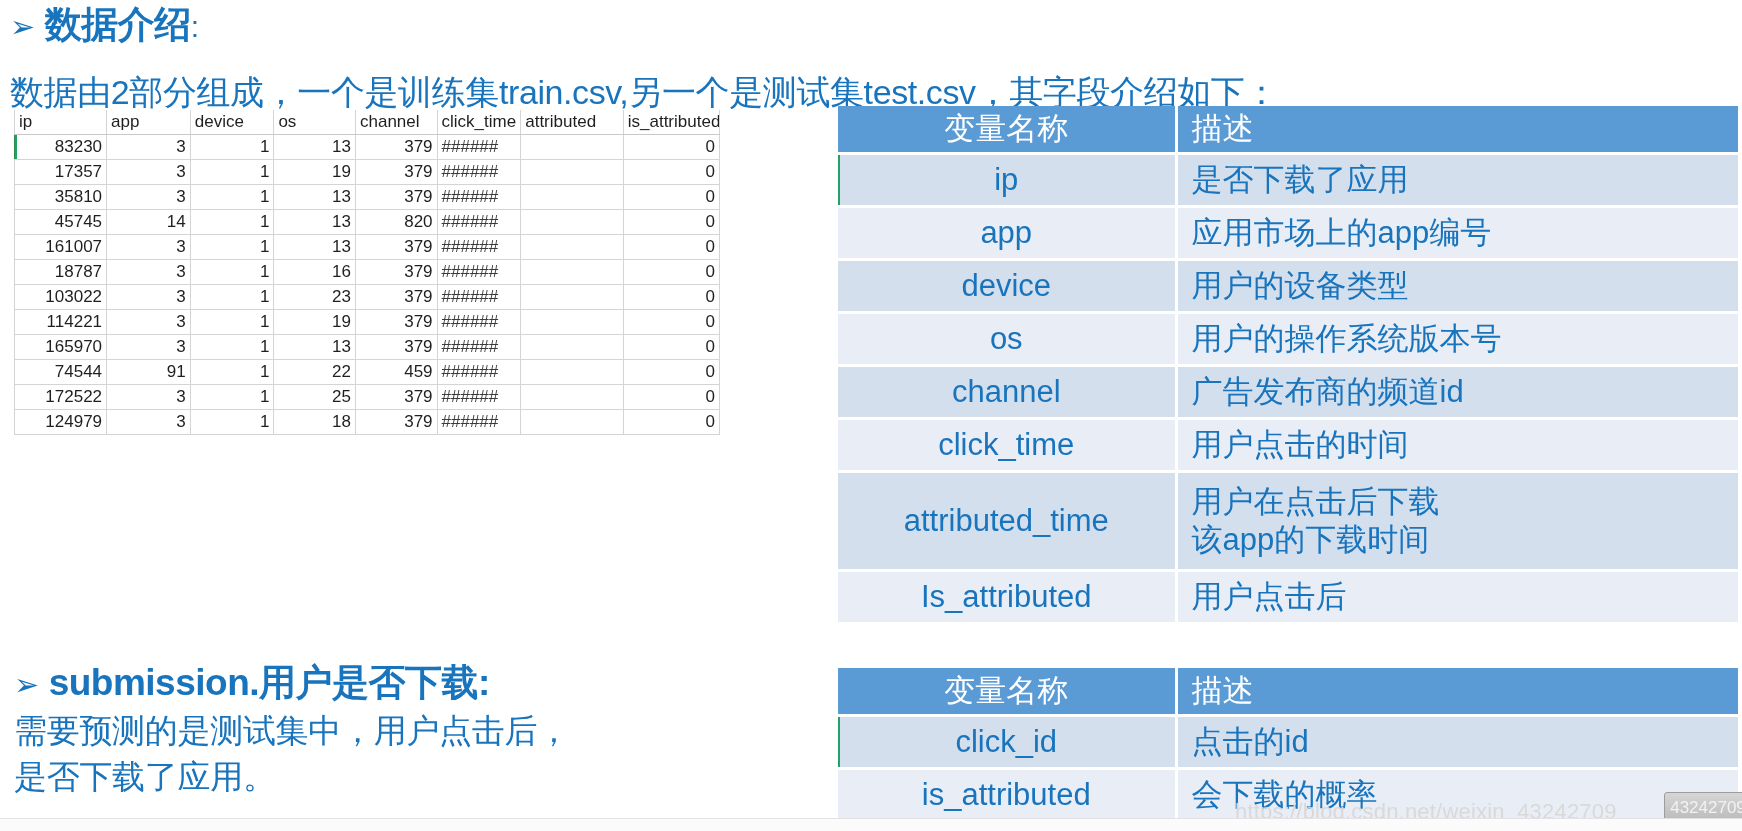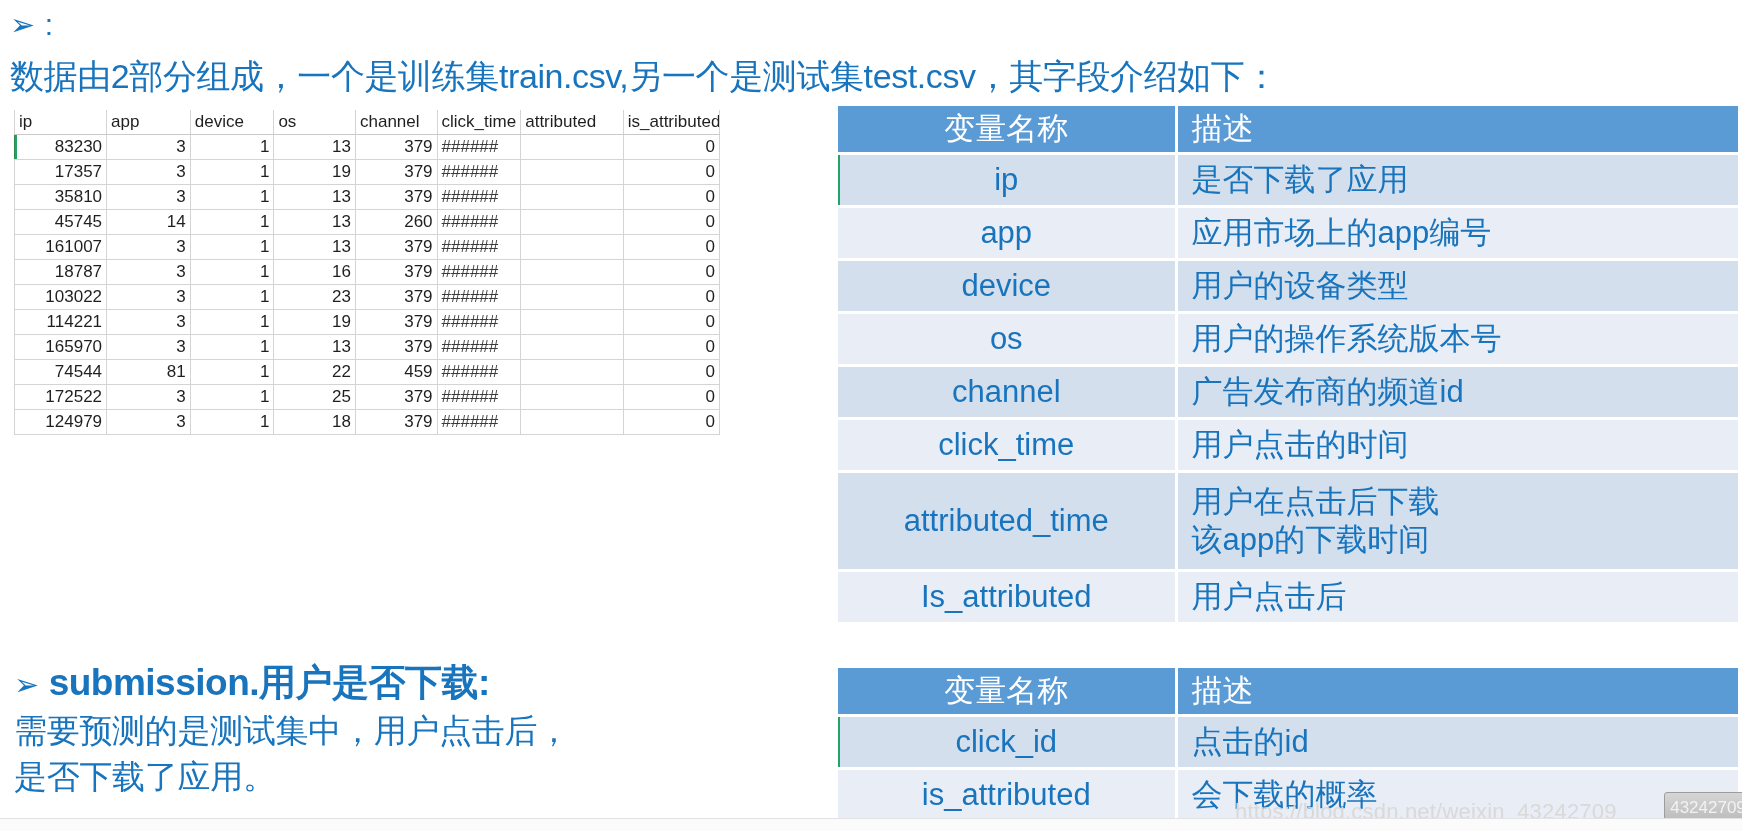--- a/index.html
+++ b/index.html
@@ -55,21 +55,21 @@
     font-weight: normal;
     font-size: 30px;
     color: #1874bd;
   }
   .sub-line {
     color: #1874bd;
     font-size: 34px;
     line-height: 52px;
     letter-spacing: -0.4px;
     white-space: nowrap;
-    margin-top: 2px;
+    margin-top: 16px;
   }
 
   
   .sheet-wrap {
     position: absolute;
     left: 14px;
     top: 110px;
     width: 706px;
   }
   table.sheet {
@@ -236,20 +236,21 @@
   }
 </style>
 </head>
 <body>
 
 <div class="slide">
 
   <div class="heading-block">
     <div class="bullet-line">
       <span class="bullet-arrow">➢</span>
+      <span class="bullet-title">数据介绍</span>
       <span class="bullet-colon">:</span>
     </div>
     <div class="sub-line">数据由2部分组成，一个是训练集train.csv,另一个是测试集test.csv，其字段介绍如下：</div>
   </div>
 
   <div class="sheet-wrap">
     <table class="sheet">
       <colgroup>
         <col class="col-ip">
           <col class="col-app">
@@ -301,21 +302,21 @@
             <td class="num">379</td>
             <td class="hash">######</td>
             <td class="blank"></td>
             <td class="num">0</td>
           </tr>
           <tr>
             <td class="num">45745</td>
             <td class="num">14</td>
             <td class="num">1</td>
             <td class="num">13</td>
-            <td class="num">260</td>
+            <td class="num">820</td>
             <td class="hash">######</td>
             <td class="blank"></td>
             <td class="num">0</td>
           </tr>
           <tr>
             <td class="num">161007</td>
             <td class="num">3</td>
             <td class="num">1</td>
             <td class="num">13</td>
             <td class="num">379</td>
@@ -358,21 +359,21 @@
             <td class="num">3</td>
             <td class="num">1</td>
             <td class="num">13</td>
             <td class="num">379</td>
             <td class="hash">######</td>
             <td class="blank"></td>
             <td class="num">0</td>
           </tr>
           <tr>
             <td class="num">74544</td>
-            <td class="num">81</td>
+            <td class="num">91</td>
             <td class="num">1</td>
             <td class="num">22</td>
             <td class="num">459</td>
             <td class="hash">######</td>
             <td class="blank"></td>
             <td class="num">0</td>
           </tr>
           <tr>
             <td class="num">172522</td>
             <td class="num">3</td>

